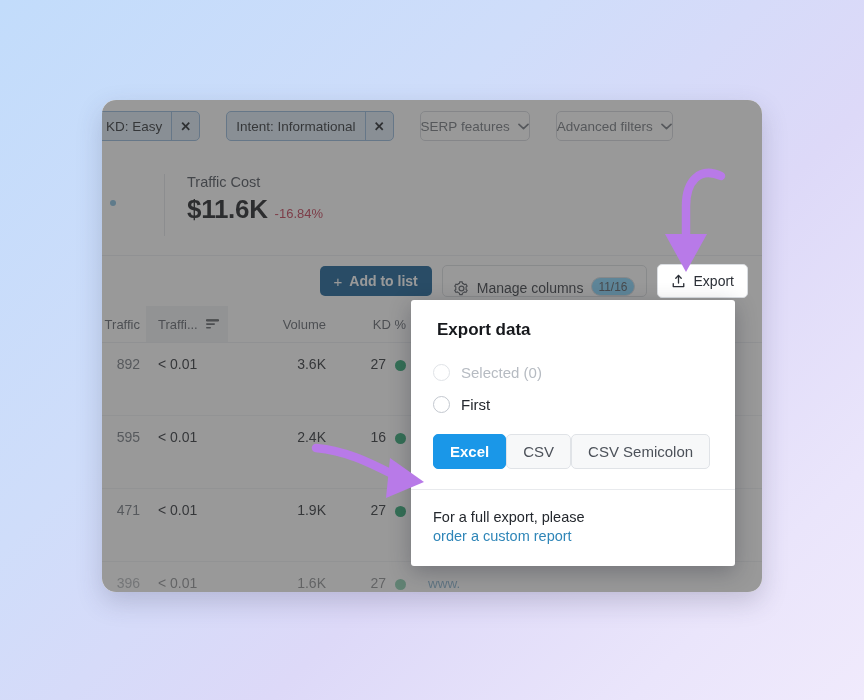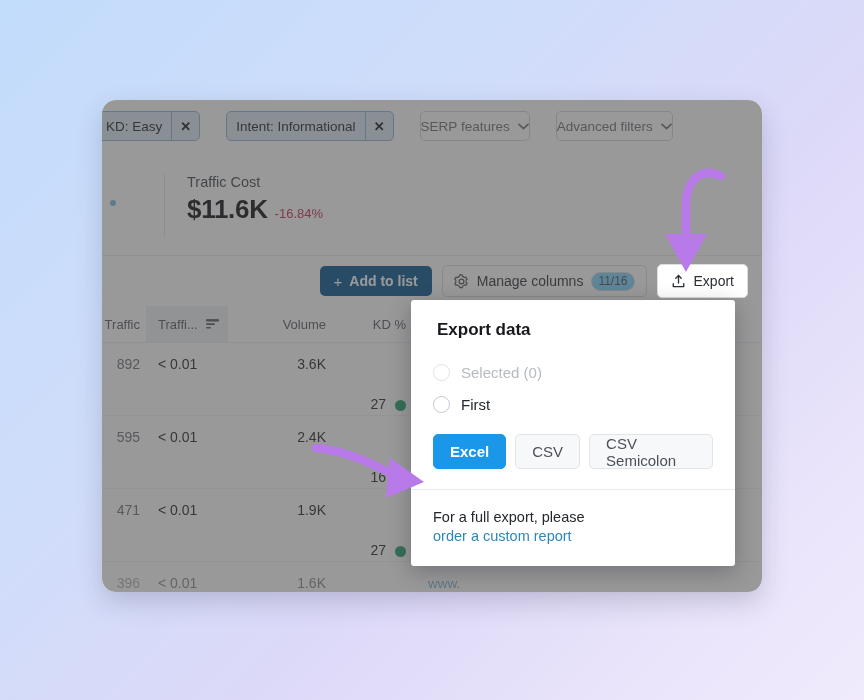--- a/index.html
+++ b/index.html
@@ -171,21 +171,21 @@
     padding: 0 14px;
     border-radius: 5px;
     background: #07568f;
     color: #ffffff;
     font-size: 14px;
     font-weight: 700;
   }
   .btn-primary .plus { font-size: 15px; font-weight: 400; }
   .btn-ghost {
     display: flex;
-    align-items: center;
+    align-items: flex-end;
     gap: 8px;
     height: 30px;
     padding: 0 11px;
     border-radius: 5px;
     border: 1px solid #dadde1;
     background: #ffffff;
     font-size: 14px;
     color: #2b2f36;
   }
   .badge-count {
@@ -264,21 +264,20 @@
   .td-traffic { width: 52px; text-align: right; padding-right: 6px; margin-left: -8px; color: #6c727a; }
   .td-trafficp { width: 82px; text-align: left; padding-left: 12px; }
   .td-volume { width: 108px; text-align: right; padding-right: 10px; }
   .td-kd {
     width: 76px;
     display: flex;
     align-items: flex-start;
     justify-content: flex-end;
     gap: 9px;
     padding-right: 6px;
-    margin-top: 40px;
   }
   .kd-dot {
     width: 11px;
     height: 11px;
     border-radius: 50%;
     background: #1fa36a;
     margin-top: 4px;
     flex: none;
   }
   .td-url {
@@ -339,21 +338,20 @@
     width: 7px; height: 7px;
     border-radius: 50%;
     background: #ffffff;
   }
   .radio-row.disabled { color: #b6bbc2; }
   .radio-row.disabled .radio { border-color: #e0e3e7; }
 
   .format-row {
     display: flex;
     align-items: center;
-    gap: 9px;
     margin-top: 14px;
   }
   .fmt {
     height: 33px;
     padding: 0 16px;
     border-radius: 5px;
     display: flex;
     align-items: center;
     font-size: 15px;
     border: 1px solid #e0e3e7;

